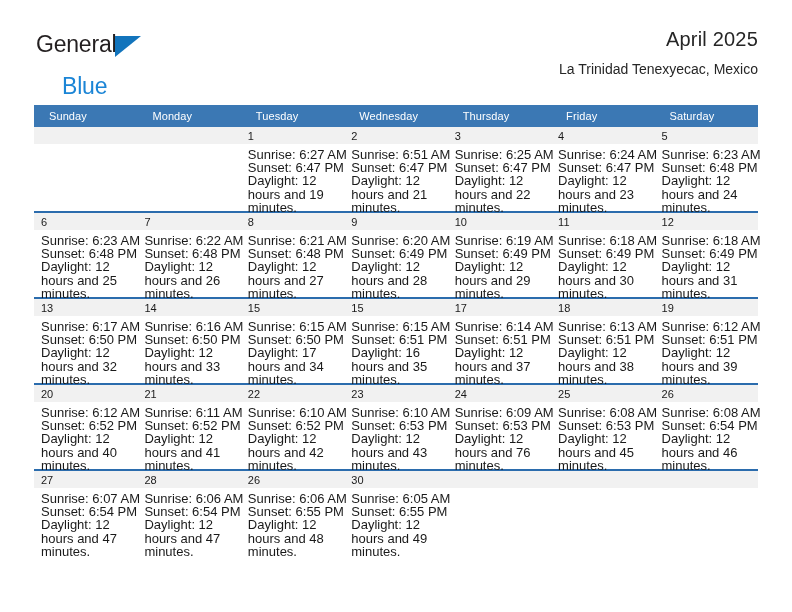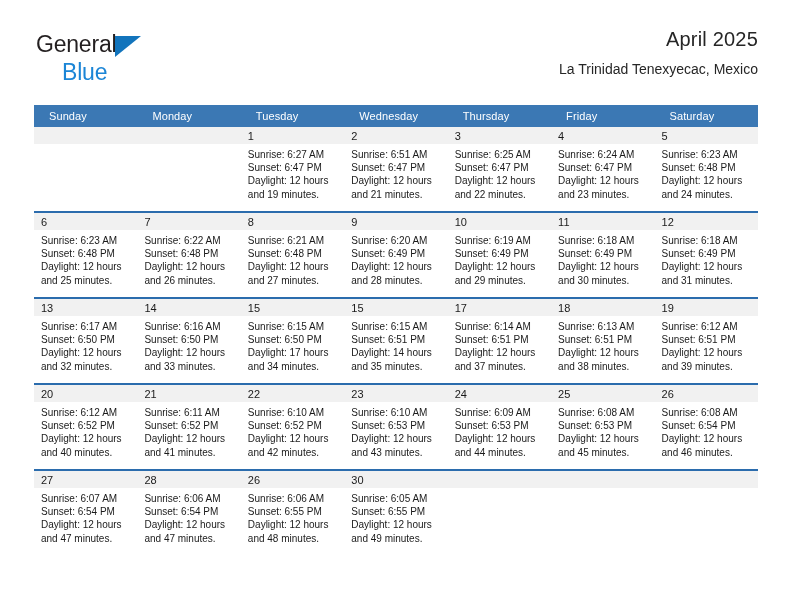--- a/index.html
+++ b/index.html
@@ -54,21 +54,21 @@
     left: 79px;
     top: 3px;
     width: 0;
     height: 0;
     border-left: 26px solid #1274bc;
     border-bottom: 21px solid transparent;
   }
   .brand-blue {
     position: absolute;
     left: 26px;
-    top: 28px;
+    top: 42px;
     font-size: 23px;
     color: #1b85d6;
     letter-spacing: -0.2px;
   }
 
   .title-block {
     position: absolute;
     right: 34px;
     top: 28px;
     text-align: right;
@@ -129,21 +129,21 @@
     box-sizing: border-box;
     font-size: 11px;
     color: #1a1a1a;
     line-height: 16px;
   }
   .daynum-band.empty {
     color: transparent;
   }
   .dayinfo {
     padding: 4px 5px 0 7px;
-    font-size: 10px;
+    font-size: 13px;
     line-height: 13.2px;
     color: #1a1a1a;
   }
   .dayinfo div {
     white-space: nowrap;
   }
   .dayinfo .daylight {
     white-space: normal;
   }
 </style>
@@ -346,21 +346,21 @@
                 <div class="daylight">Daylight: 17 hours and 34 minutes.</div>
               </div>
             </div>
           </td>
           <td>
             <div class="daycell">
               <div class="daynum-band">15</div>
               <div class="dayinfo">
                 <div>Sunrise: 6:15 AM</div>
                 <div>Sunset: 6:51 PM</div>
-                <div class="daylight">Daylight: 14 hours and 35 minutes.</div>
+                <div class="daylight">Daylight: 16 hours and 35 minutes.</div>
               </div>
             </div>
           </td>
           <td>
             <div class="daycell">
               <div class="daynum-band">17</div>
               <div class="dayinfo">
                 <div>Sunrise: 6:14 AM</div>
                 <div>Sunset: 6:51 PM</div>
                 <div class="daylight">Daylight: 12 hours and 37 minutes.</div>
@@ -428,21 +428,21 @@
                 <div class="daylight">Daylight: 12 hours and 43 minutes.</div>
               </div>
             </div>
           </td>
           <td>
             <div class="daycell">
               <div class="daynum-band">24</div>
               <div class="dayinfo">
                 <div>Sunrise: 6:09 AM</div>
                 <div>Sunset: 6:53 PM</div>
-                <div class="daylight">Daylight: 12 hours and 44 minutes.</div>
+                <div class="daylight">Daylight: 12 hours and 76 minutes.</div>
               </div>
             </div>
           </td>
           <td>
             <div class="daycell">
               <div class="daynum-band">25</div>
               <div class="dayinfo">
                 <div>Sunrise: 6:08 AM</div>
                 <div>Sunset: 6:53 PM</div>
                 <div class="daylight">Daylight: 12 hours and 45 minutes.</div>

